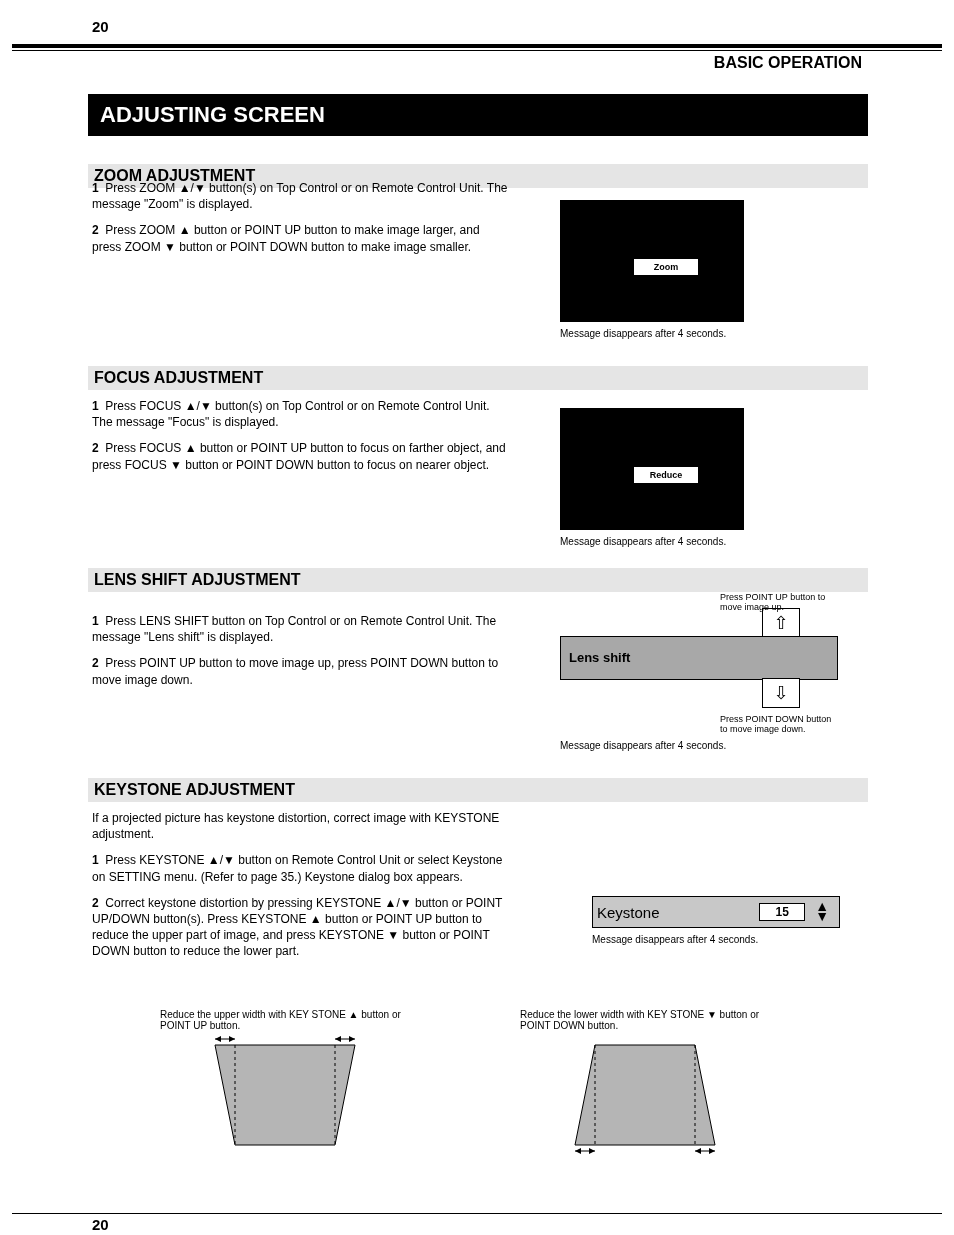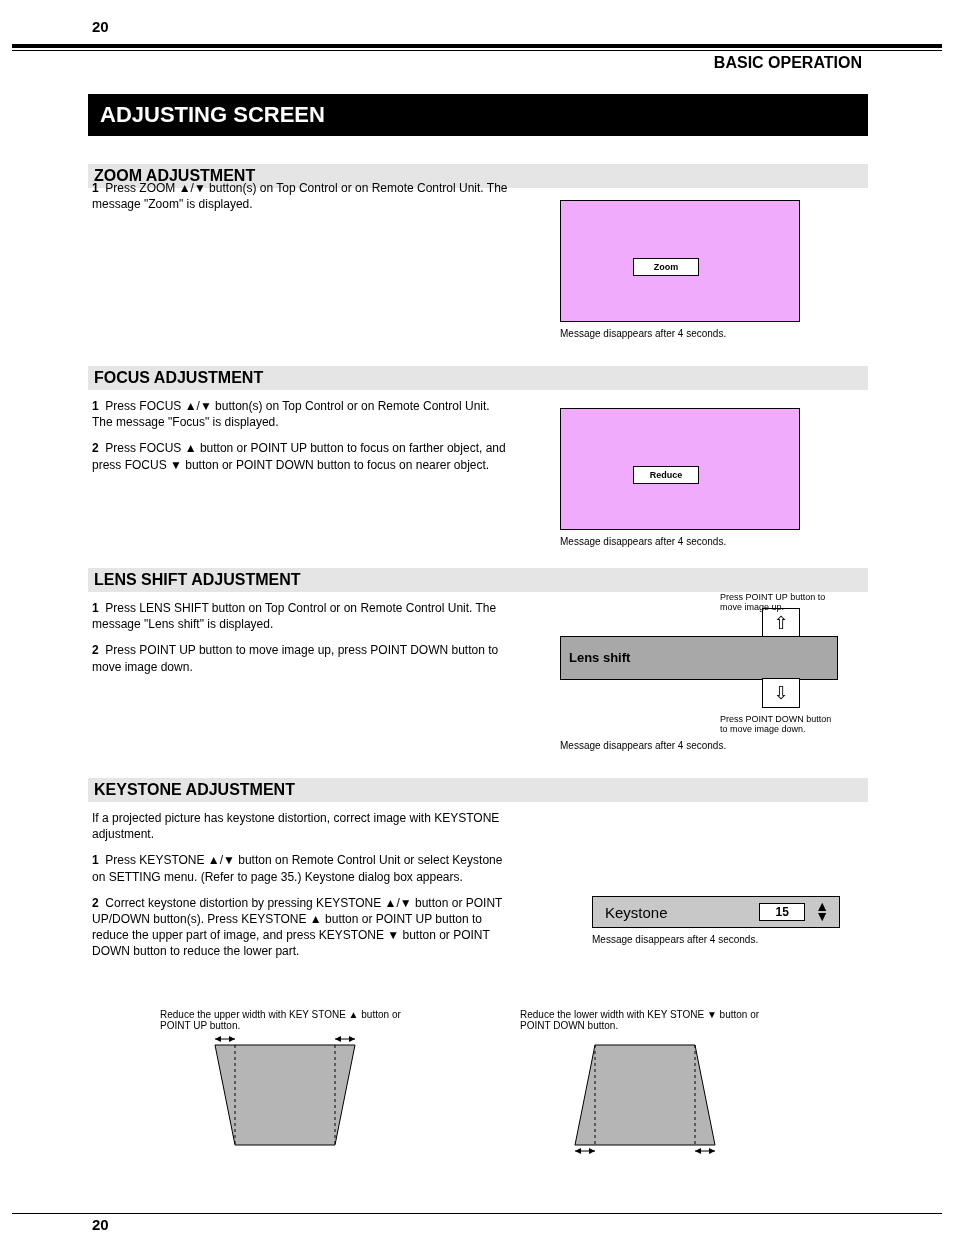--- a/index.html
+++ b/index.html
@@ -35,22 +35,22 @@
   .body-text {
     position: absolute;
     font-size: 12px; line-height: 1.35;
   }
   .body-text.narrow { width: 420px; left: 92px; }
   .body-text .step { margin-bottom: 10px; }
 
   
   .osd-box {
     position: absolute;
-    width: 240px; height: 122px;
-    background: #f0abfc;
+    width: 184px; height: 122px;
+    background: #000000;
     border: 1px solid #000;
   }
   .osd-inner {
     position: absolute;
     left: 72px; top: 57px;
     width: 66px; height: 18px;
     background: #fff; border: 1px solid #000;
     font-size: 9px; display:flex; align-items:center; justify-content:center; font-weight:bold;
   }
   .osd-caption { position:absolute; font-size:10px; }
@@ -69,21 +69,21 @@
   .vol-msg { position:absolute; font-size:10px; }
 
   
   .kw-box {
     position:absolute;
     left: 592px; top: 896px;
     width: 248px; height: 32px;
     border:1px solid #000;
     background:#c8c8c8;
     display:flex; align-items:center;
-    padding-left:12px;
+    padding-left:4px;
     font-size:15px;
   }
   .kw-val { margin-left:auto; background:#fff; border:1px solid #000; width:46px; height:18px; font-size:12px; font-weight:bold; display:flex; align-items:center; justify-content:center; }
   .kw-arrows { margin-left:10px; margin-right:10px; font-size:14px; line-height:0.7;}
 
   
   .trap-wrap { position:absolute; top:1035px; }
   .trap-caption { position:absolute; font-size:10px; white-space:nowrap; }
 
   .page-footer {
@@ -99,38 +99,39 @@
   <div class="r1"></div>
     <div class="r2"></div>
 </div>
 <div class="body-text" style="top:20px; right:92px; left:auto; font-size:16px; font-weight:bold;margin-top:32px;">BASIC OPERATION</div>
 
 <div class="section-band" style="top:94px;">ADJUSTING SCREEN</div>
 
 <div class="sub-band" style="top:164px;">ZOOM ADJUSTMENT</div>
 <div class="body-text narrow" style="top:180px;">
   <div class="step"><b>1</b>&nbsp; <span>Press ZOOM ▲/▼ button(s) on Top Control or on Remote Control Unit. The message "Zoom" is displayed.</span></div>
+  <div class="step"><b>2</b>&nbsp; <span>Press ZOOM ▲ button or POINT UP button to make image larger, and press ZOOM ▼ button or POINT DOWN button to make image smaller.</span></div>
 </div>
 <div class="osd-box" style="left:560px; top:200px;">
   <div class="osd-inner">Zoom</div>
 </div>
 <div class="osd-caption" style="left:560px; top:328px;">Message disappears after 4 seconds.</div>
 
 <div class="sub-band" style="top:366px;">FOCUS ADJUSTMENT</div>
 <div class="body-text narrow" style="top:398px;">
   <div class="step"><b>1</b>&nbsp; <span>Press FOCUS ▲/▼ button(s) on Top Control or on Remote Control Unit. The message "Focus" is displayed.</span></div>
   <div class="step"><b>2</b>&nbsp; <span>Press FOCUS ▲ button or POINT UP button to focus on farther object, and press FOCUS ▼ button or POINT DOWN button to focus on nearer object.</span></div>
 </div>
 <div class="osd-box" style="left:560px; top:408px;">
   <div class="osd-inner">Reduce</div>
 </div>
 <div class="osd-caption" style="left:560px; top:536px;">Message disappears after 4 seconds.</div>
 
 <div class="sub-band" style="top:568px;">LENS SHIFT ADJUSTMENT</div>
-<div class="body-text narrow" style="top:600px;">
+<div class="body-text narrow" style="top:613px;">
   <div class="step"><b>1</b>&nbsp; <span>Press LENS SHIFT button on Top Control or on Remote Control Unit. The message "Lens shift" is displayed.</span></div>
   <div class="step"><b>2</b>&nbsp; <span>Press POINT UP button to move image up, press POINT DOWN button to move image down.</span></div>
 </div>
 
 <div class="vol-wrap" style="top:636px;">
   <div class="arrow-btn up">⇧</div>
   <div class="vol-bar">
     <span class="vol-label">Lens shift</span>
   </div>
   <div class="arrow-btn down">⇩</div>

